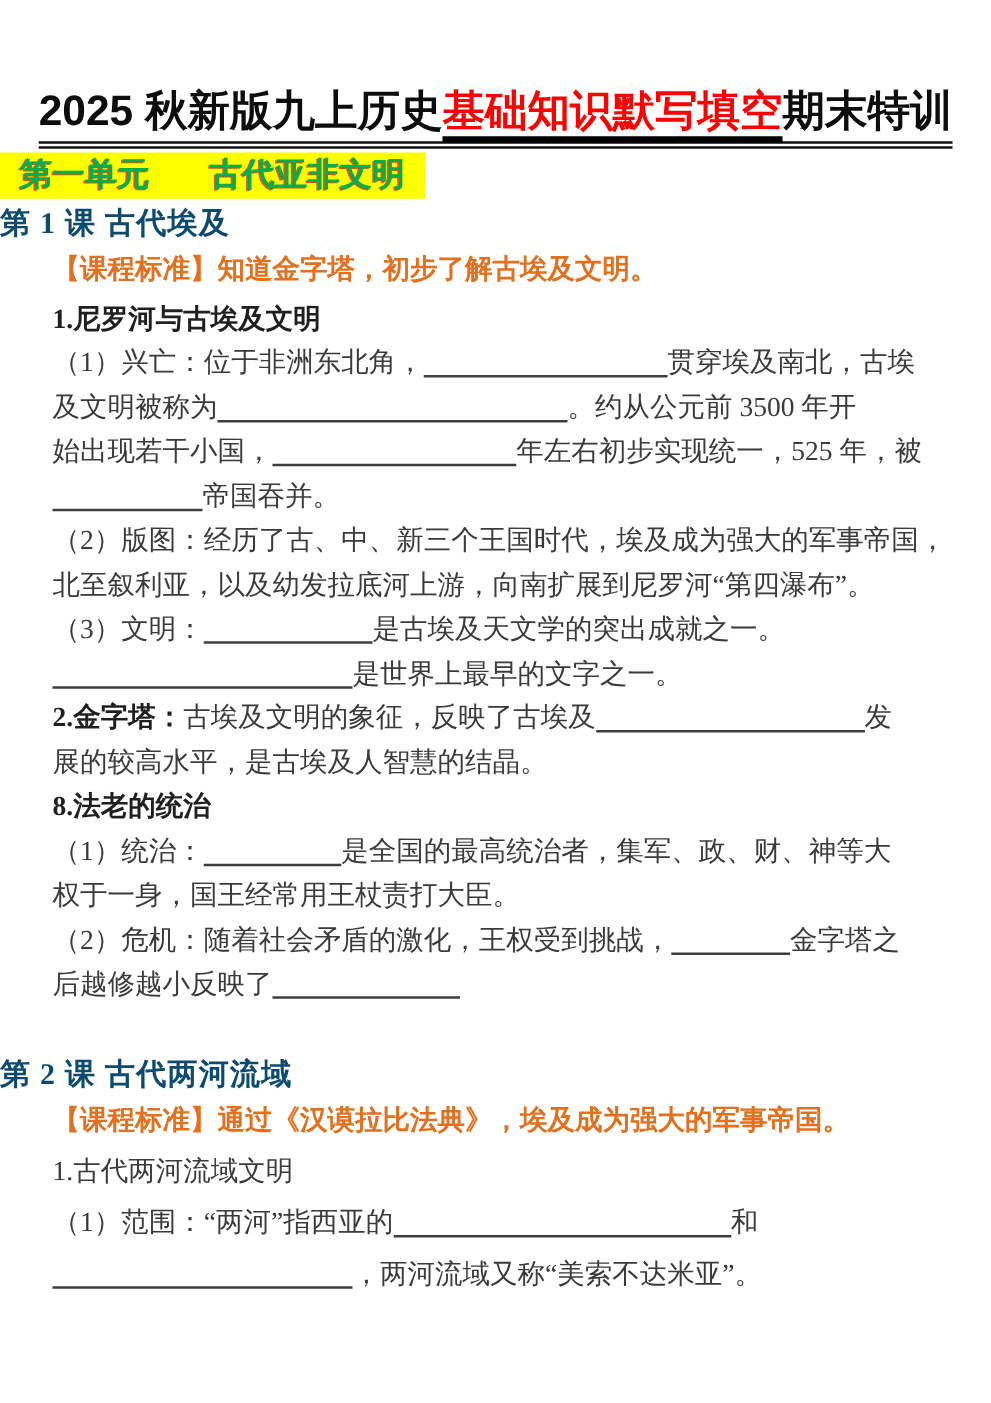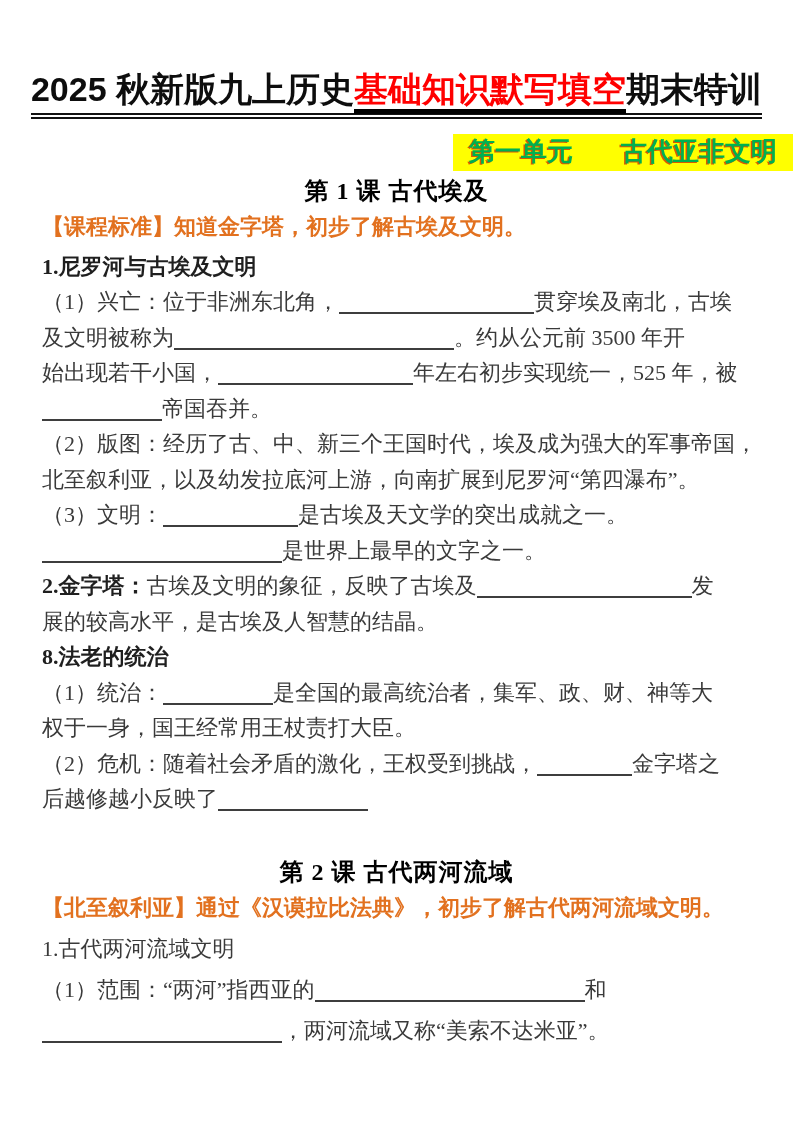--- a/index.html
+++ b/index.html
@@ -30,41 +30,40 @@
     padding-bottom:4px;
     border-bottom:6px double #111111;
   }
   .hl{
     color:#ff0000;
     border-bottom:5px solid #000000;
     padding-bottom:1px;
   }
 
   
-  .unit-row{ text-align:right; margin-top:15px; }
+  .unit-row{ text-align:left; margin-top:3px; }
   .unit-band{
     display:inline-block;
     background:#ffff00;
     padding:3px 16px 4px;
     font-weight:bold;
     font-size:26px;
     line-height:1.15;
     color:#00b050;
     text-shadow:-1.5px 1px 0 rgba(204,34,0,0.75);
     white-space:nowrap;
   }
   .unit-band .unit-name{ margin-left:48px; }
 
   
   .lesson-heading{
     margin:5px 0 0;
-    text-align:center;
     font-size:24px;
     font-weight:bold;
-    color:#000000;
+    color:#0c4a6e;
     line-height:30px;
     letter-spacing:1px;
   }
   .lesson2 .lesson-heading{ margin-top:40px; }
 
   
   .standard{
     margin:7px 42px 0;
     font-size:22px;
     font-weight:bold;
@@ -139,21 +138,21 @@
       <p class="line">权于一身，国王经常用王杖责打大臣。</p>
 
       <p class="line"><span>（2）危机：随着社会矛盾的激化，王权受到挑战，</span><span class="blank" style="width:95px"></span><span>金字塔之</span></p>
 
       <p class="line"><span>后越修越小反映了</span><span class="blank" style="width:150px"></span></p>
     </div>
   </section>
 
   <section class="lesson2">
     <h2 class="lesson-heading">第 2 课 古代两河流域</h2>
-    <p class="standard">【北至叙利亚】通过《汉谟拉比法典》，初步了解古代两河流域文明。</p>
+    <p class="standard">【课程标准】通过《汉谟拉比法典》，埃及成为强大的军事帝国。</p>
 
     <div class="bodyblock">
       <p class="line">1.古代两河流域文明</p>
 
       <p class="line"><span>（1）范围：“两河”指西亚的</span><span class="blank" style="width:270px"></span><span>和</span></p>
 
       <p class="line"><span class="blank" style="width:240px"></span><span>，两河流域又称“美索不达米亚”。</span></p>
     </div>
   </section>
 

